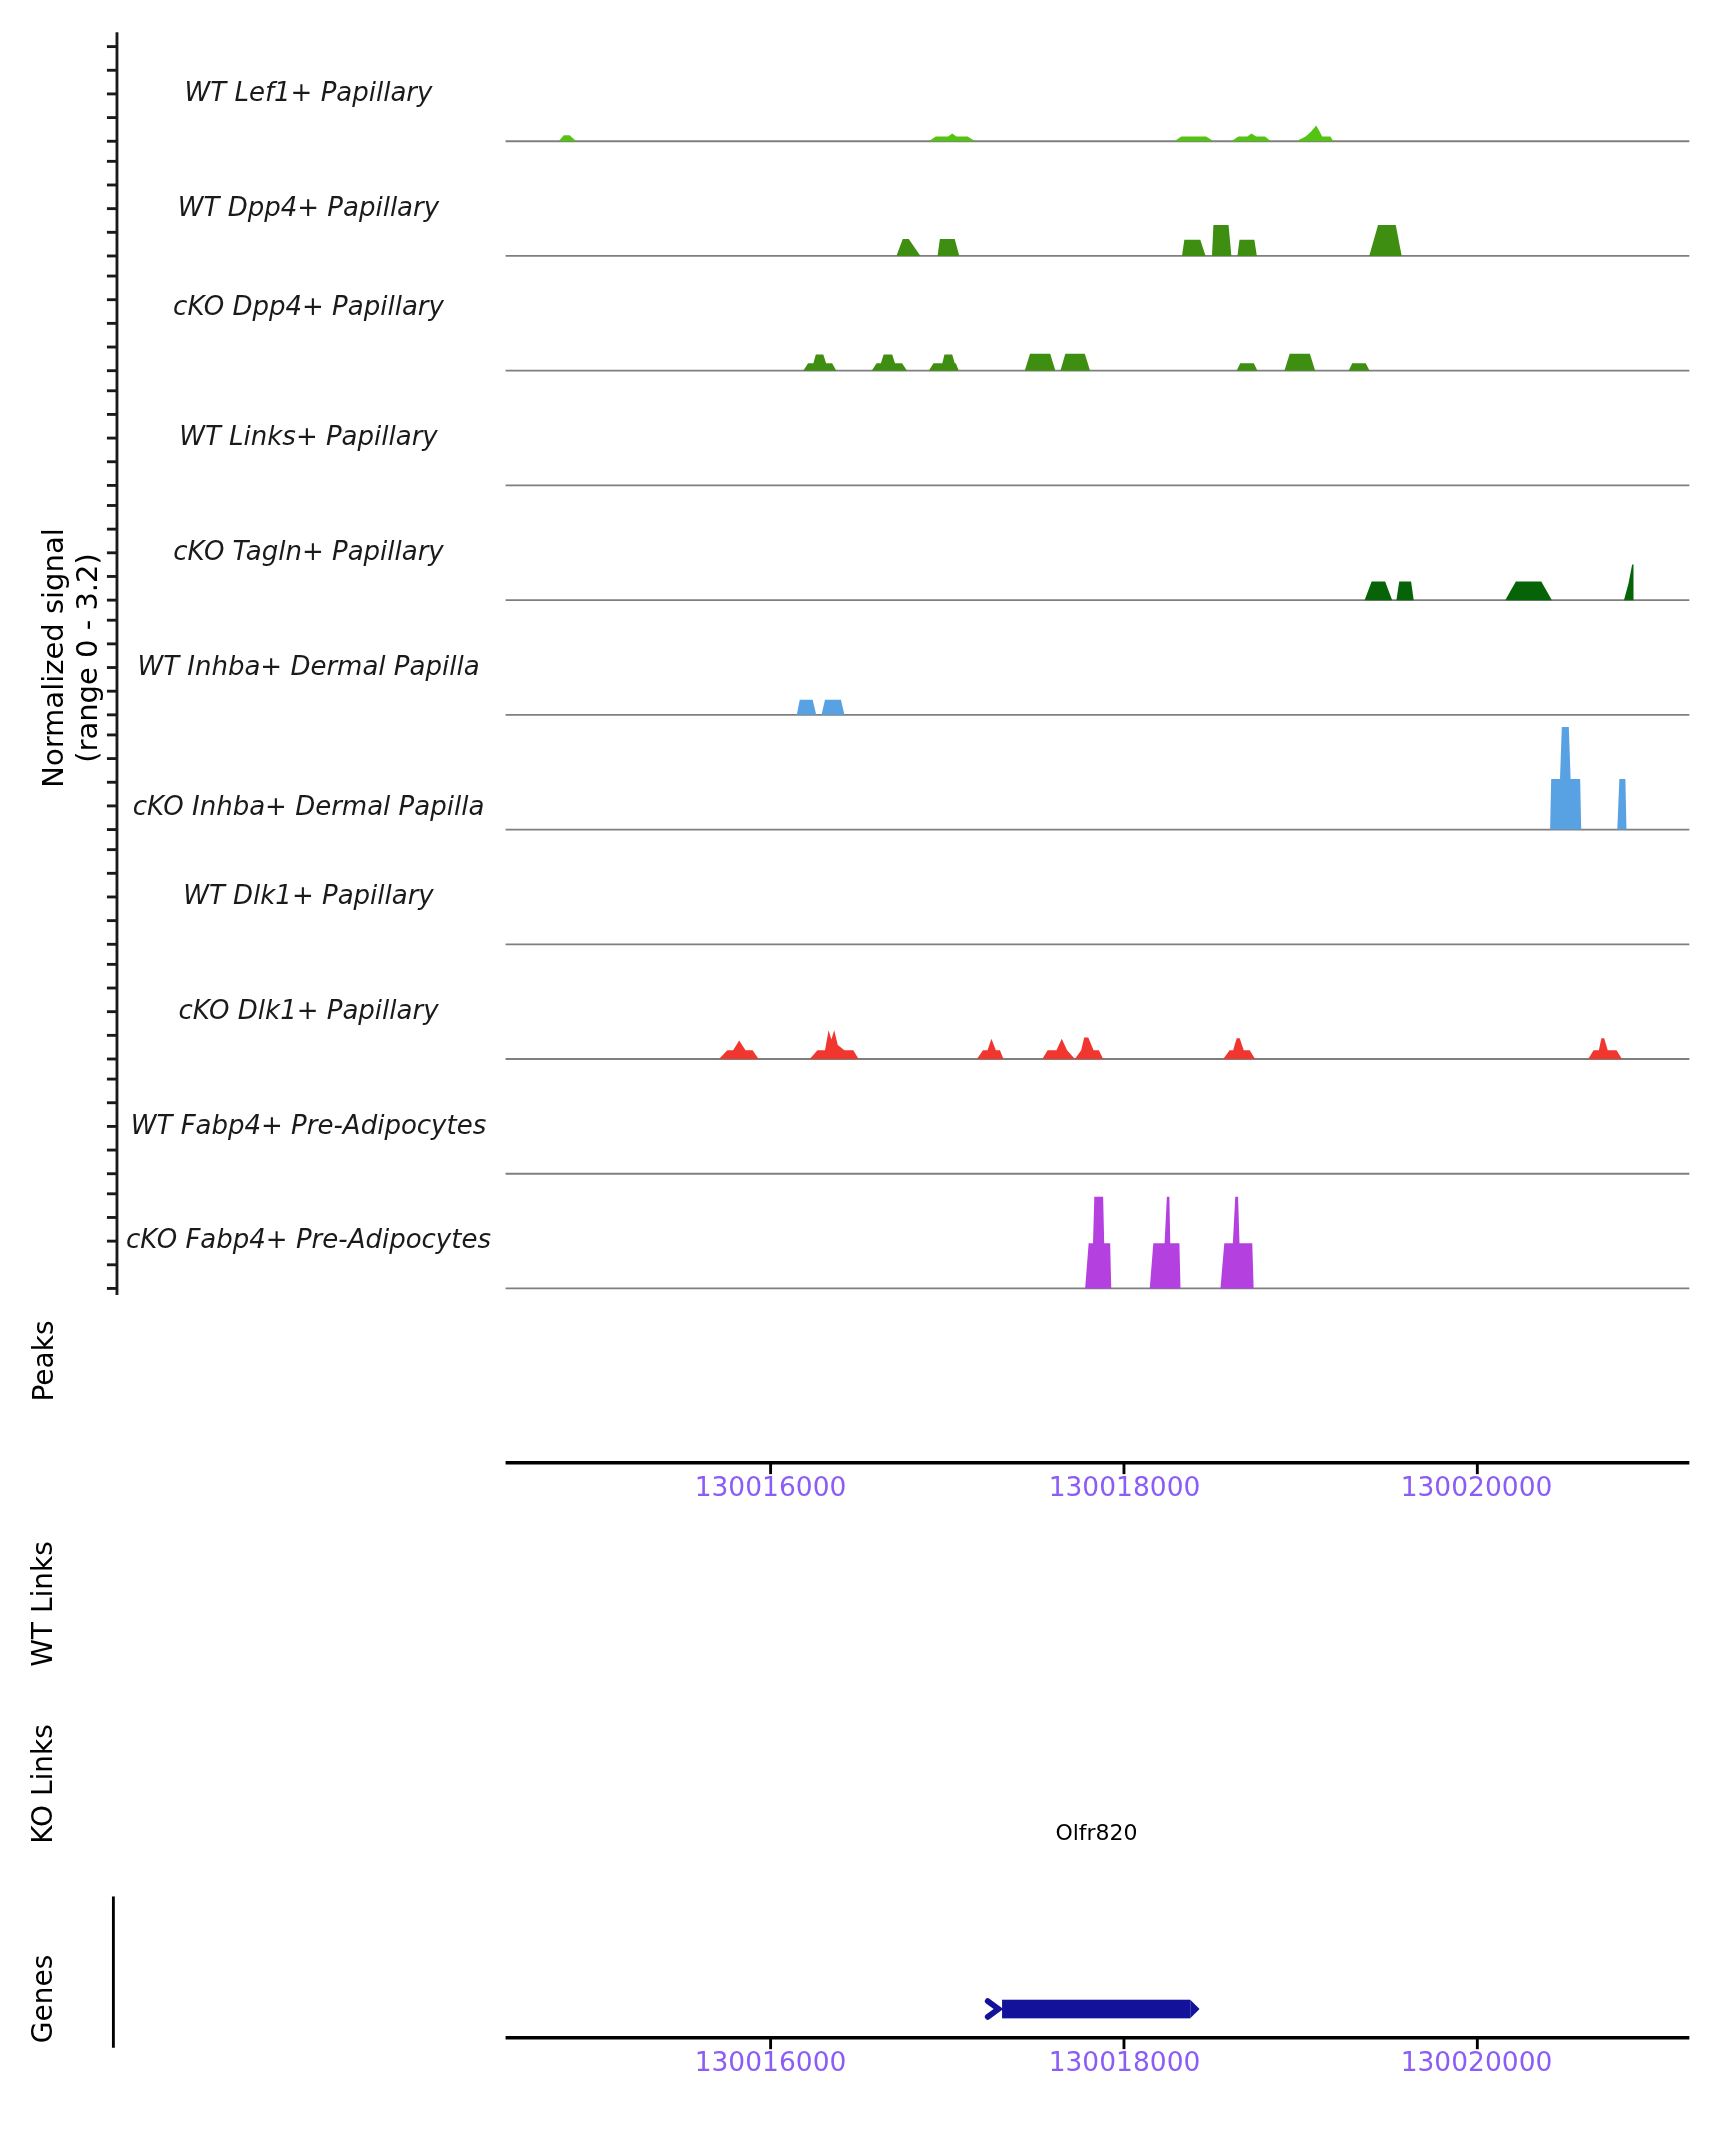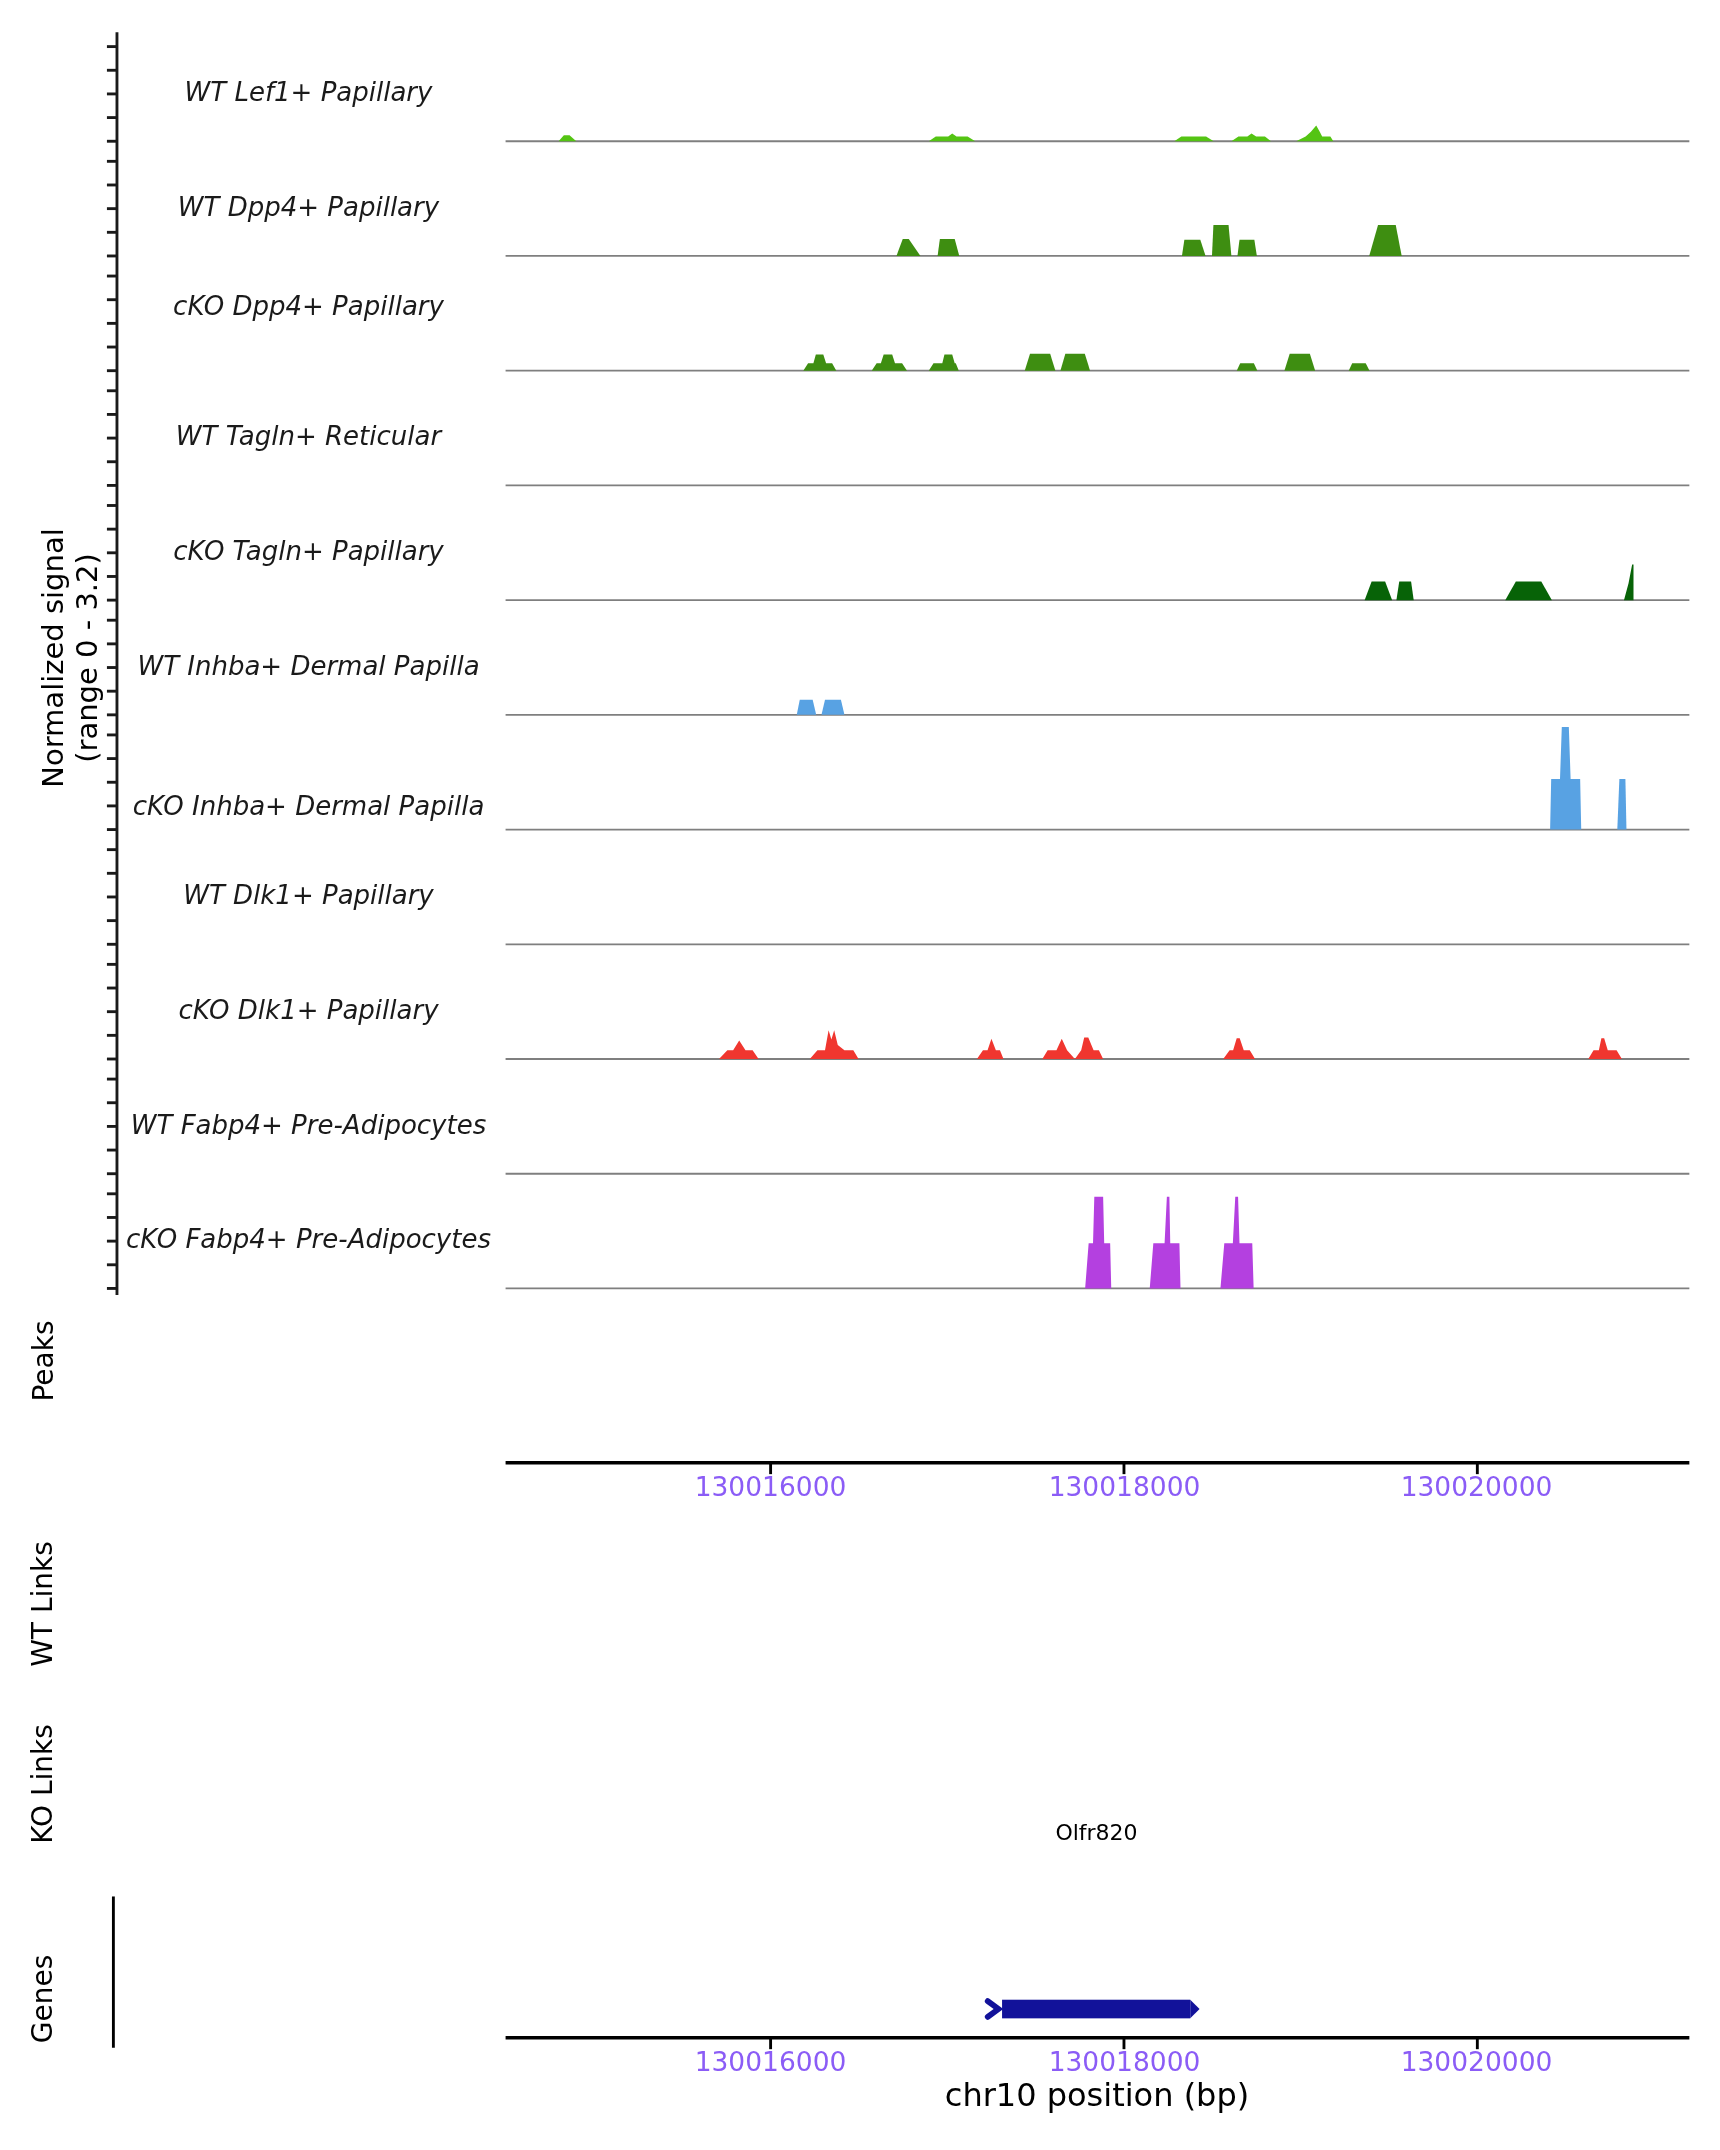--- a/index.html
+++ b/index.html
@@ -159,21 +159,21 @@
     </svg>
 
   <div class="y-big-label">
     <span>Normalized signal</span>
     <span>(range 0 - 3.2)</span>
   </div>
 
   <div class="track-label" style="top:75px">WT Lef1+ Papillary</div>
   <div class="track-label" style="top:190px">WT Dpp4+ Papillary</div>
   <div class="track-label" style="top:289px">cKO Dpp4+ Papillary</div>
-  <div class="track-label" style="top:419px">WT Tagln+ Reticular</div>
+  <div class="track-label" style="top:419px">WT Links+ Papillary</div>
   <div class="track-label" style="top:534px">cKO Tagln+ Papillary</div>
   <div class="track-label" style="top:649px">WT Inhba+ Dermal Papilla</div>
   <div class="track-label" style="top:789px">cKO Inhba+ Dermal Papilla</div>
   <div class="track-label" style="top:878px">WT Dlk1+ Papillary</div>
   <div class="track-label" style="top:993px">cKO Dlk1+ Papillary</div>
   <div class="track-label" style="top:1108px">WT Fabp4+ Pre-Adipocytes</div>
   <div class="track-label" style="top:1222px">cKO Fabp4+ Pre-Adipocytes</div>
 
   <div class="rot-label" style="left:43px;top:1361px">Peaks</div>
   <div class="rot-label" style="left:42px;top:1604px">WT Links</div>
@@ -182,16 +182,15 @@
 
   <div class="tick-label" style="left:663px;top:1471px">130016000</div>
   <div class="tick-label" style="left:1017px;top:1471px">130018000</div>
   <div class="tick-label" style="left:1369px;top:1471px">130020000</div>
 
   <div class="gene-label">Olfr820</div>
 
   <div class="tick-label" style="left:663px;top:2046px">130016000</div>
   <div class="tick-label" style="left:1017px;top:2046px">130018000</div>
   <div class="tick-label" style="left:1369px;top:2046px">130020000</div>
-  <div class="axis-title">chr10 position (bp)</div>
 
 </div>
 
 
 </body></html>

